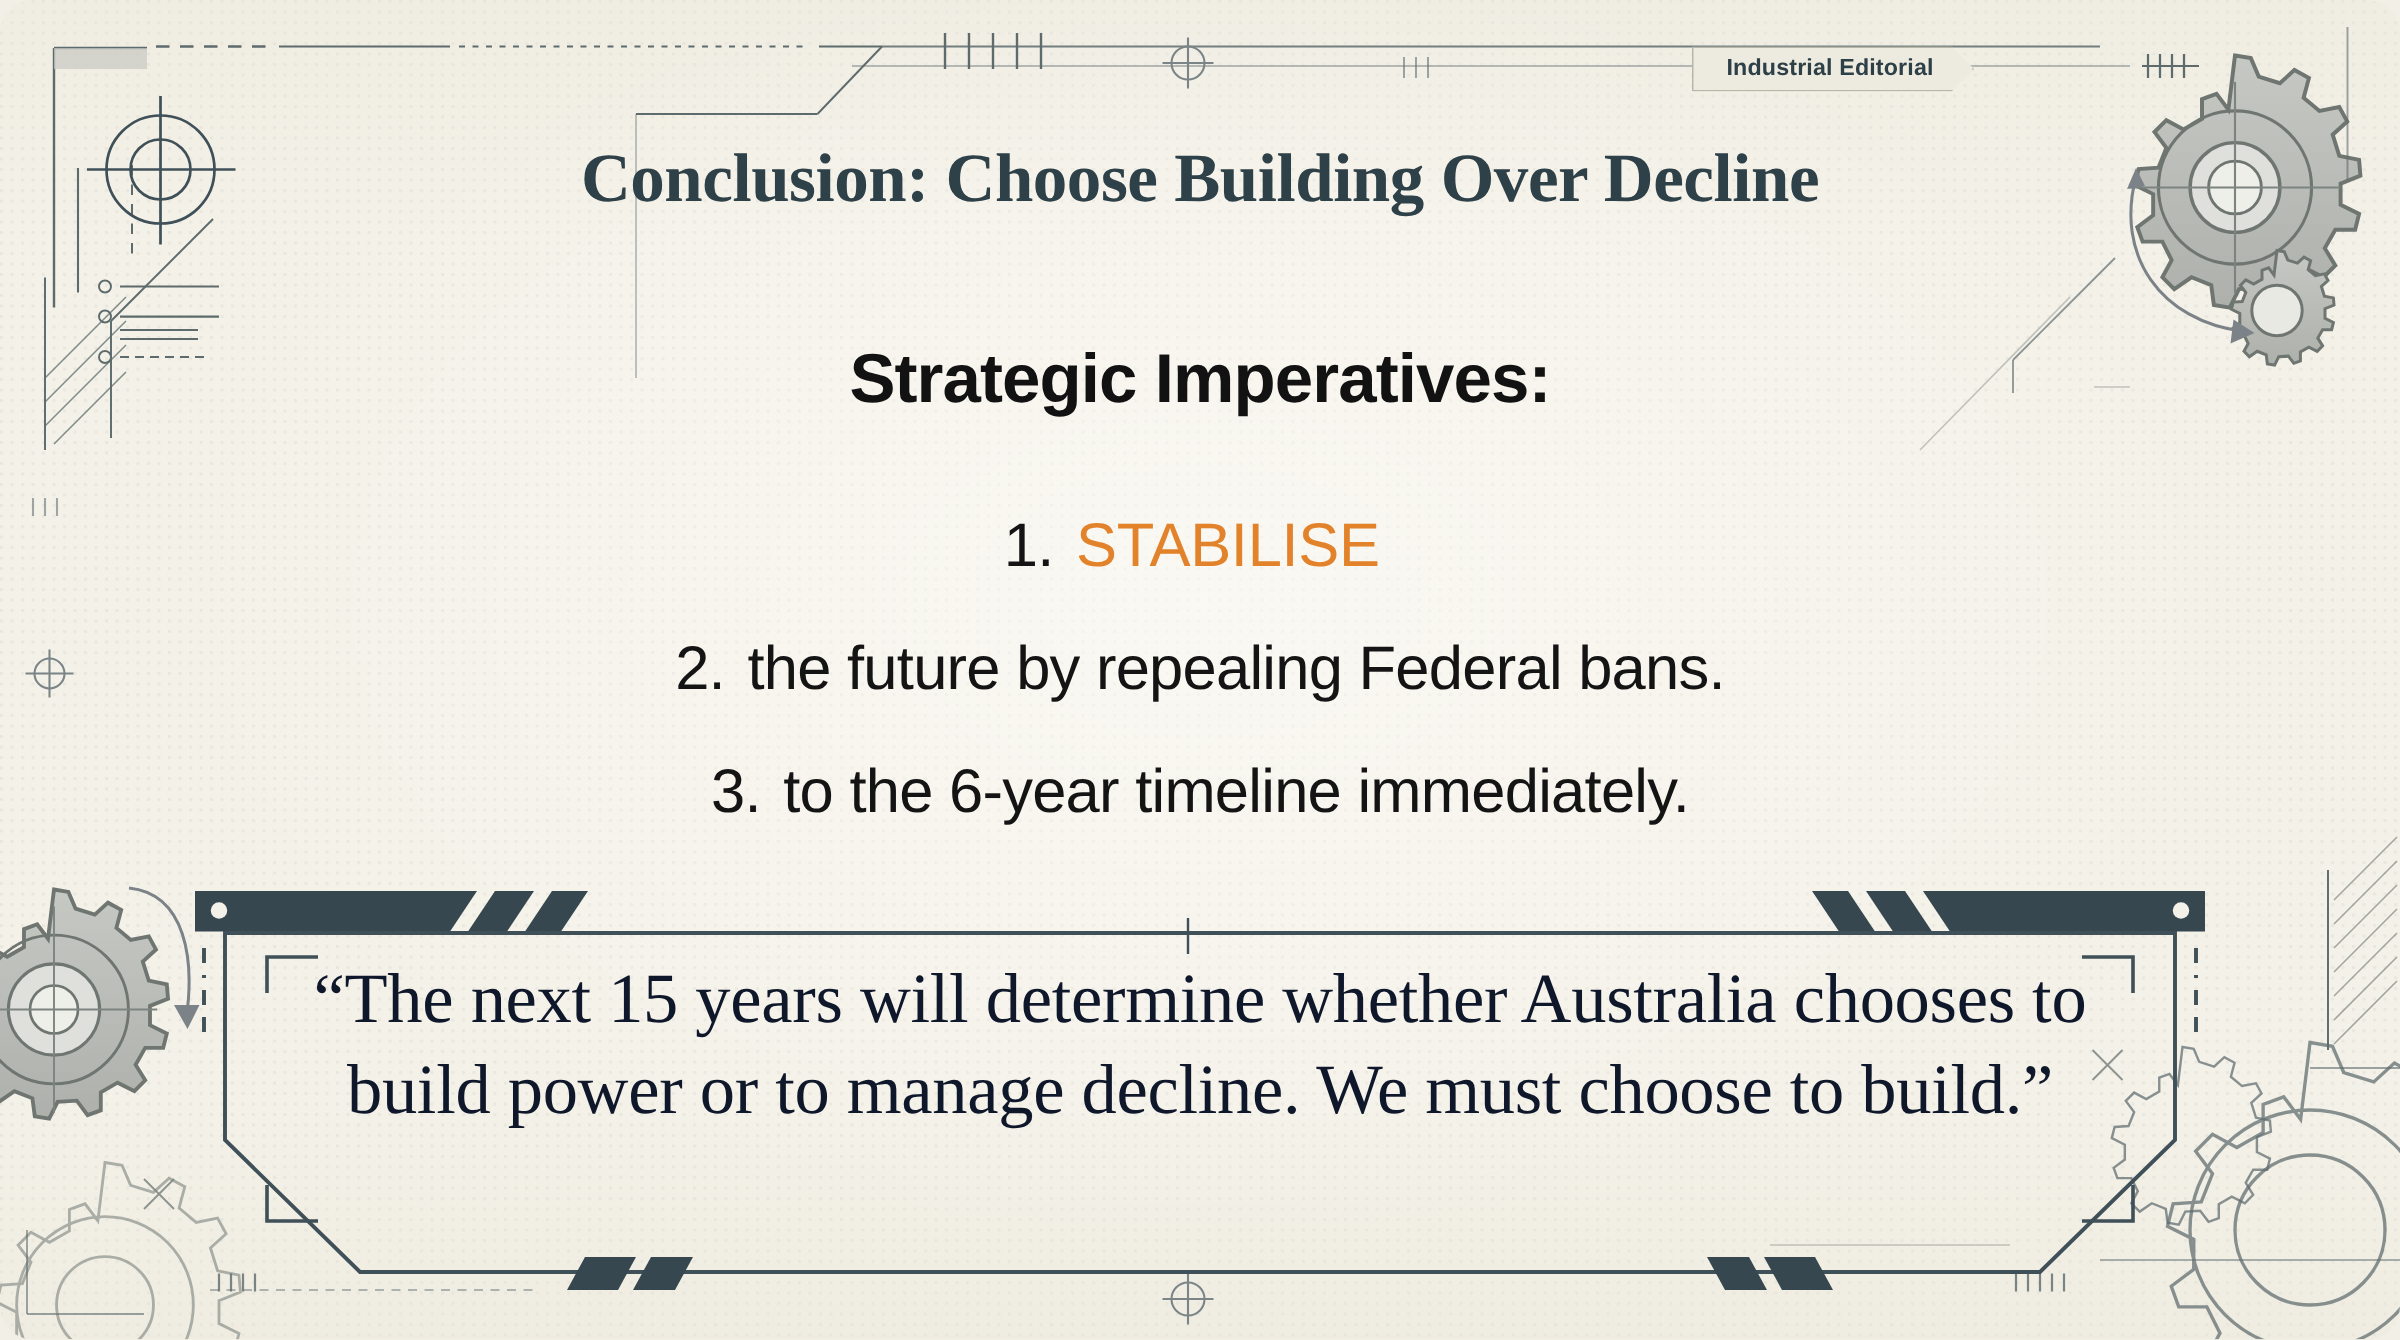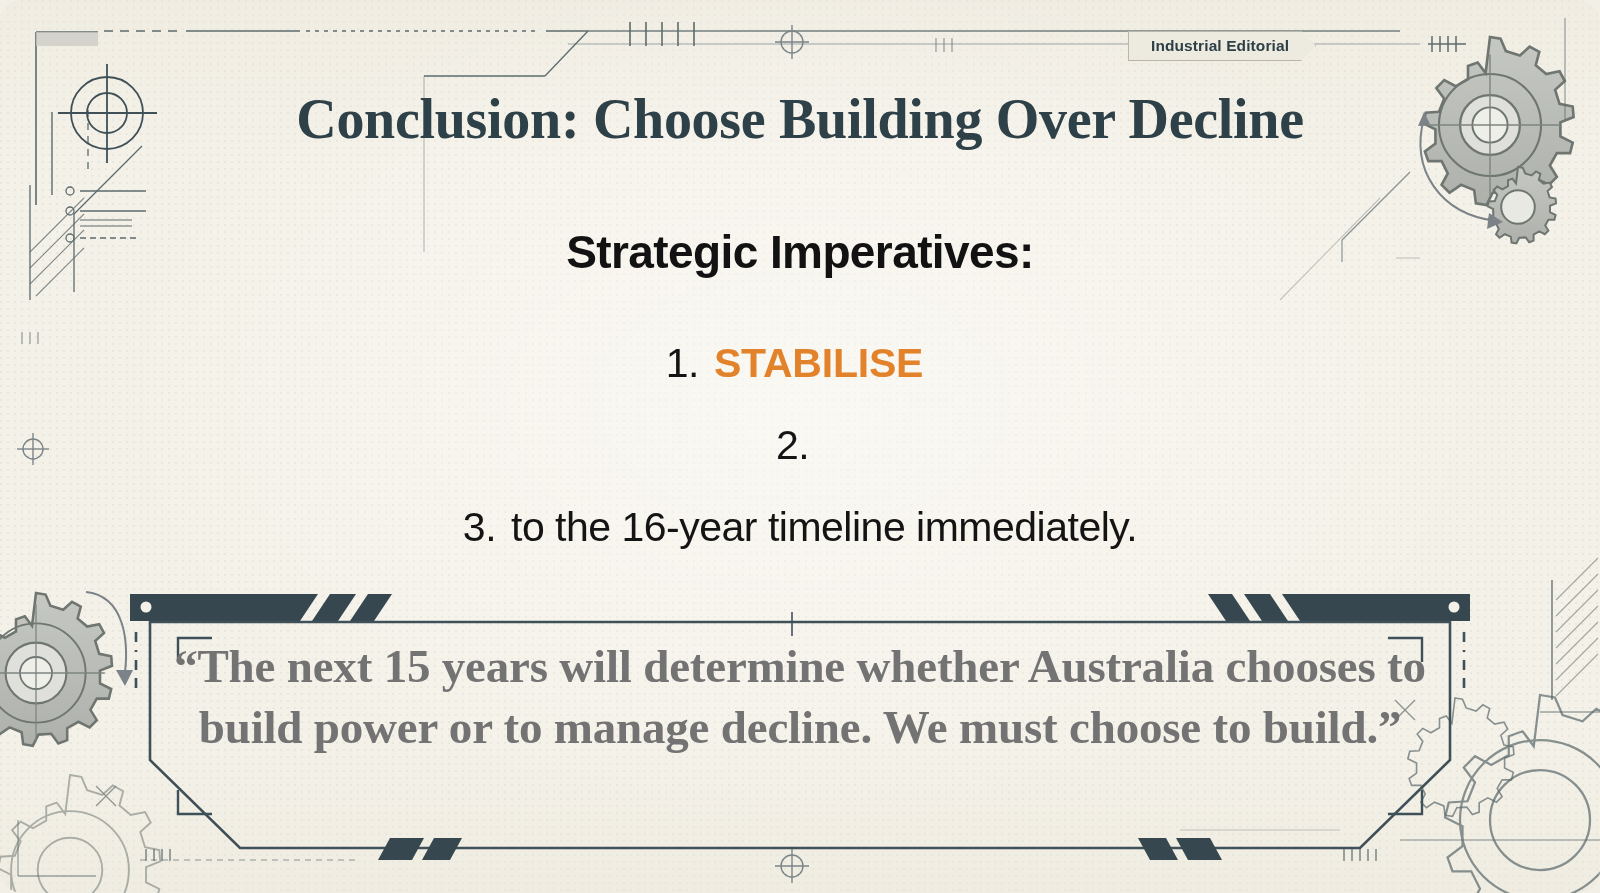--- a/index.html
+++ b/index.html
@@ -75,21 +75,21 @@
   }
 
   .slide-title {
     position: absolute;
     top: 82px;
     left: 0;
     width: 1600px;
     text-align: center;
     font-family: "Liberation Serif", serif;
     font-weight: bold;
-    font-size: 56px;
+    font-size: 46px;
     line-height: 74px;
     color: #2e4048;
     letter-spacing: -0.3px;
     white-space: nowrap;
   }
 
   .sub-heading {
     position: absolute;
     top: 224px;
     left: 0;
@@ -118,21 +118,21 @@
     color: #141414;
     letter-spacing: -0.5px;
     white-space: nowrap;
   }
   .imp-num {
     font-size: 41px;
     color: #141414;
     margin-right: 15px;
   }
   .imp-key {
-    font-weight: bold;
+    font-weight: normal;
     color: #e2832c;
     letter-spacing: -0.2px;
     margin-right: 11px;
   }
   .imp-rest { color: #141414; }
 
   
   .quote-wrap {
     position: absolute;
     top: 588px;
@@ -140,24 +140,24 @@
     width: 1360px;
     height: 262px;
   }
   .quote-text {
     position: absolute;
     top: 48px;
     left: 42px;
     width: 1276px;
     text-align: center;
     font-family: "Liberation Serif", serif;
-    font-weight: bold;
+    font-weight: normal;
     font-size: 47px;
     line-height: 61px;
-    color: #737373;
+    color: #0f172a;
     letter-spacing: -0.2px;
   }
 </style>
 </head>
 <body>
 
 <div class="slide">
 
   <div class="paper-texture"></div>
   <div class="paper-vignette"></div>
@@ -414,25 +414,26 @@
 
     <div class="imperatives">
 
       <div class="imp-row">
         <span class="imp-num">1.</span>
         <span class="imp-key">STABILISE</span>
       </div>
 
       <div class="imp-row">
         <span class="imp-num">2.</span>
+        <span class="imp-rest">the future by repealing Federal bans.</span>
       </div>
 
       <div class="imp-row">
         <span class="imp-num">3.</span>
-        <span class="imp-rest">to the 16-year timeline immediately.</span>
+        <span class="imp-rest">to the 6-year timeline immediately.</span>
       </div>
 
     </div>
 
     <div class="quote-wrap">
       <blockquote class="quote-text">
         <span>“The next 15 years will determine whether Australia</span>
         <span>chooses to build power or to manage decline.</span>
         <span>We must choose to build.”</span>
       </blockquote>

